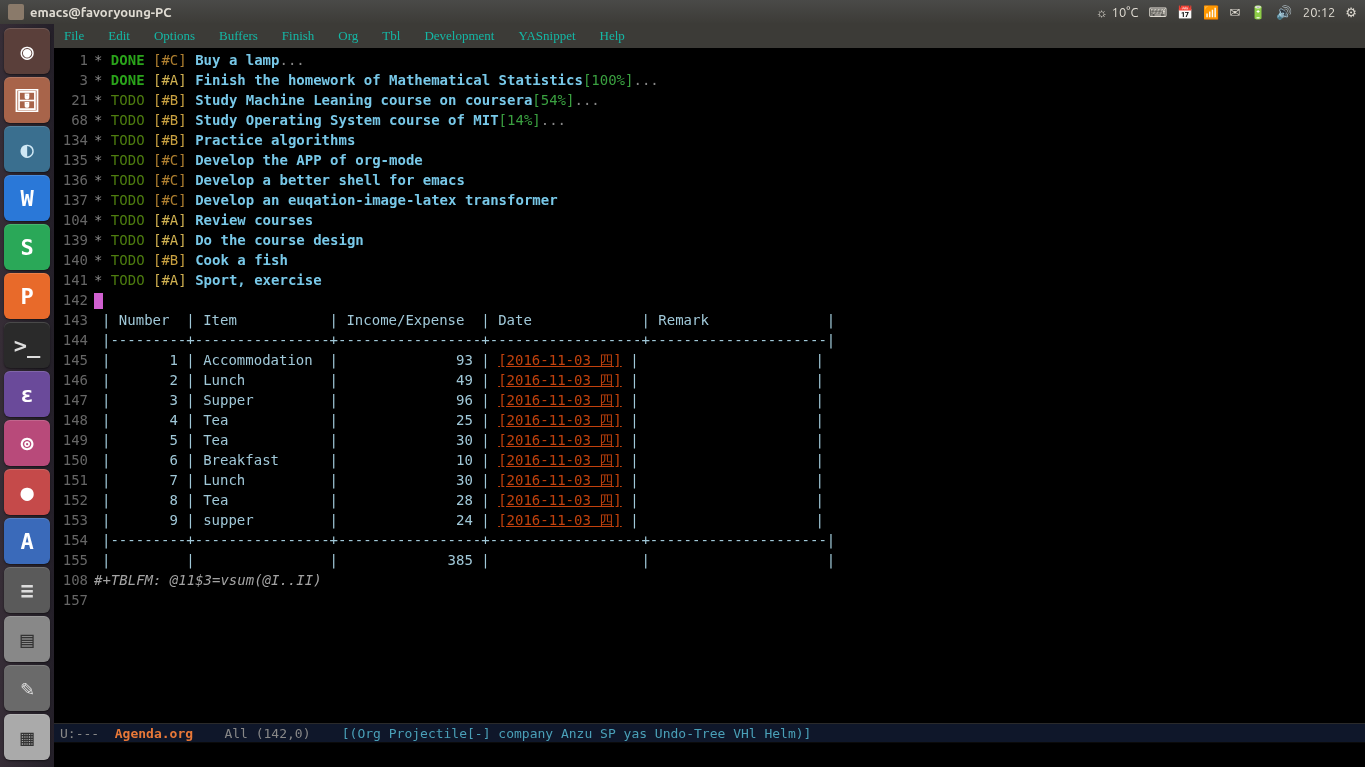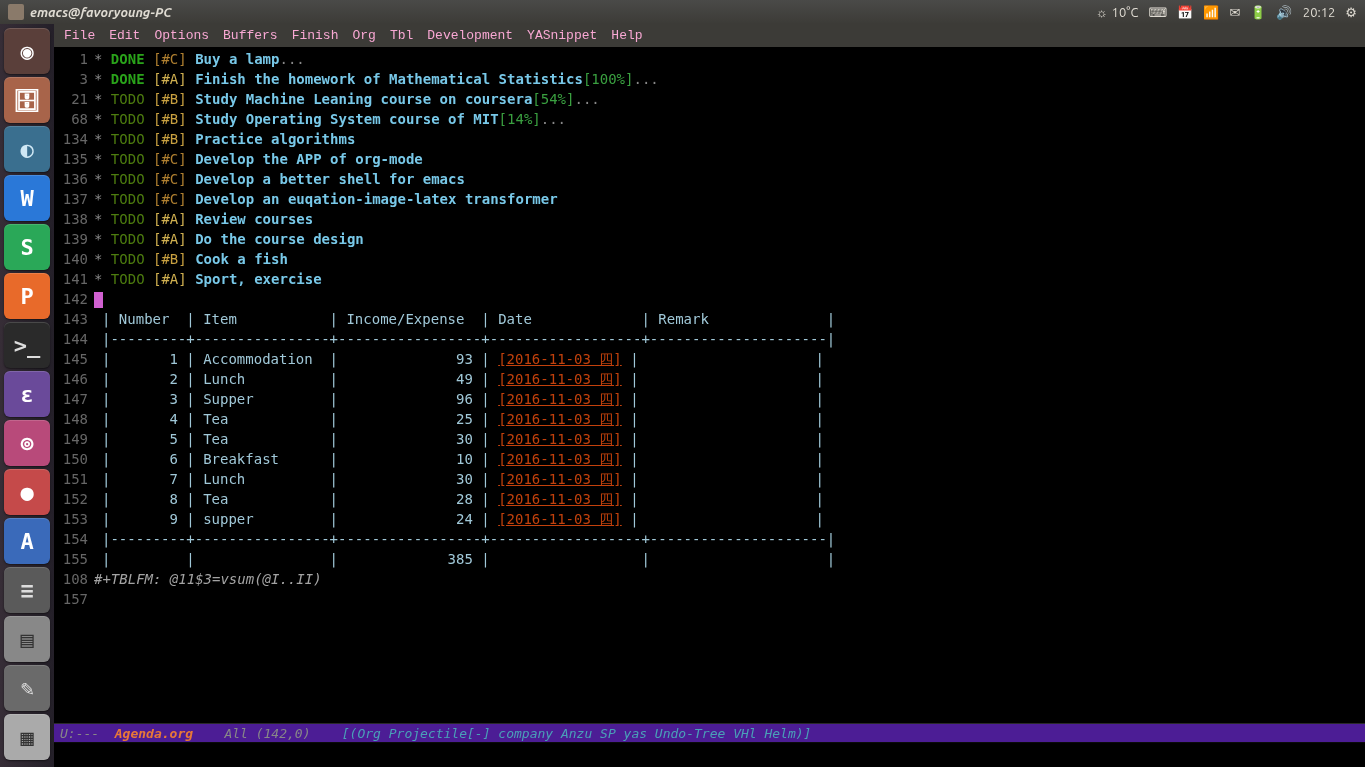--- a/index.html
+++ b/index.html
@@ -18,44 +18,44 @@
   height: 24px;
   display: flex;
   align-items: center;
   padding: 0 8px;
   color: #dfdbd2;
   font-family: "Ubuntu", sans-serif;
   font-size: 13px;
   font-weight: bold;
   justify-content: space-between;
 }
-.title-left { display:flex; align-items:center; gap:6px;font-style:italic; }
+.title-left { display:flex; align-items:center; gap:6px; }
 .title-left .ico { width:16px;height:16px;background:#8a7a6a;border-radius:2px;display:inline-block;}
 .tray { display:flex; align-items:center; gap:10px; font-weight:normal;}
 .tray span { display:inline-flex; align-items:center; gap:4px;}
 .main { display:flex; height: calc(100% - 24px); }
 .launcher {
   width: 54px;
   background: linear-gradient(to right, rgba(60,50,60,0.9), rgba(40,35,45,0.9));
   display:flex; flex-direction:column; align-items:center;
   padding-top:4px; gap:3px;
 }
 .licon {
   width:46px;height:46px;border-radius:6px;
   display:flex;align-items:center;justify-content:center;
   font-size:22px;font-weight:bold;color:#fff;
   box-shadow: inset 0 1px 0 rgba(255,255,255,0.15), 0 1px 2px rgba(0,0,0,0.5);
 }
 .editor { flex:1; display:flex; flex-direction:column; background:#000; position:relative;}
 .menubar {
   background:#3c3b37;
-  display:flex; gap:14px;
+  display:flex; gap:24px;
   padding: 4px 10px;
-  color:#f9a8d4;
-  font-family:Liberation Mono, monospace;
+  color:#14b8a6;
+  font-family:Liberation Serif, serif;
   font-size:13px;
 }
 .menubar span { cursor:pointer;}
 .buffer {
   flex:1;
   padding: 2px 0 0 0;
   display:flex;
   overflow:hidden;
 }
 .gutter {
@@ -74,28 +74,27 @@
 .prio-b { color:#c8a040;}
 .prio-a { color:#d0b050;}
 .hl { color:#78c8e8; font-weight:bold;}
 .pct { color:#3aa040;}
 .dots{color:#888;}
 .tbl{color:#a0c8d8;margin-left:8px;}
 .dt{color:#c2410c;text-decoration:underline;}
 .formula{color:#a3a3a3;font-style:italic;text-align:center;}
 .cursor{display:inline-block;width:9px;height:16px;background:#d060d0;vertical-align:middle;}
 .modeline{
-  background:#4c1d95;color:#888;
+  background:#0f172a;color:#888;
   height:20px;line-height:20px;
   padding:0 6px;
   font-size:13px;
   border-top:1px solid #2a2a2a;
   border-bottom:1px solid #0a0a0a;
   white-space:pre;
-  font-style:italic;
 }
 .ml-file{color:#e87838;font-weight:bold;}
 .ml-modes{color:#4aa0b8;}
 .bottombar{
   height:24px;background:#000;
 }
 </style>
 </head>
 <body>
 
@@ -153,21 +152,21 @@
     <div class="buffer">
       <div class="gutter" id="gutter">
           <div class="ln">1</div>
           <div class="ln">3</div>
           <div class="ln">21</div>
           <div class="ln">68</div>
           <div class="ln">134</div>
           <div class="ln">135</div>
           <div class="ln">136</div>
           <div class="ln">137</div>
-          <div class="ln">138</div>
+          <div class="ln">104</div>
           <div class="ln">139</div>
           <div class="ln">140</div>
           <div class="ln">141</div>
           <div class="ln">142</div>
           <div class="ln">143</div>
           <div class="ln">144</div>
           <div class="ln">145</div>
           <div class="ln">146</div>
           <div class="ln">147</div>
           <div class="ln">148</div>

